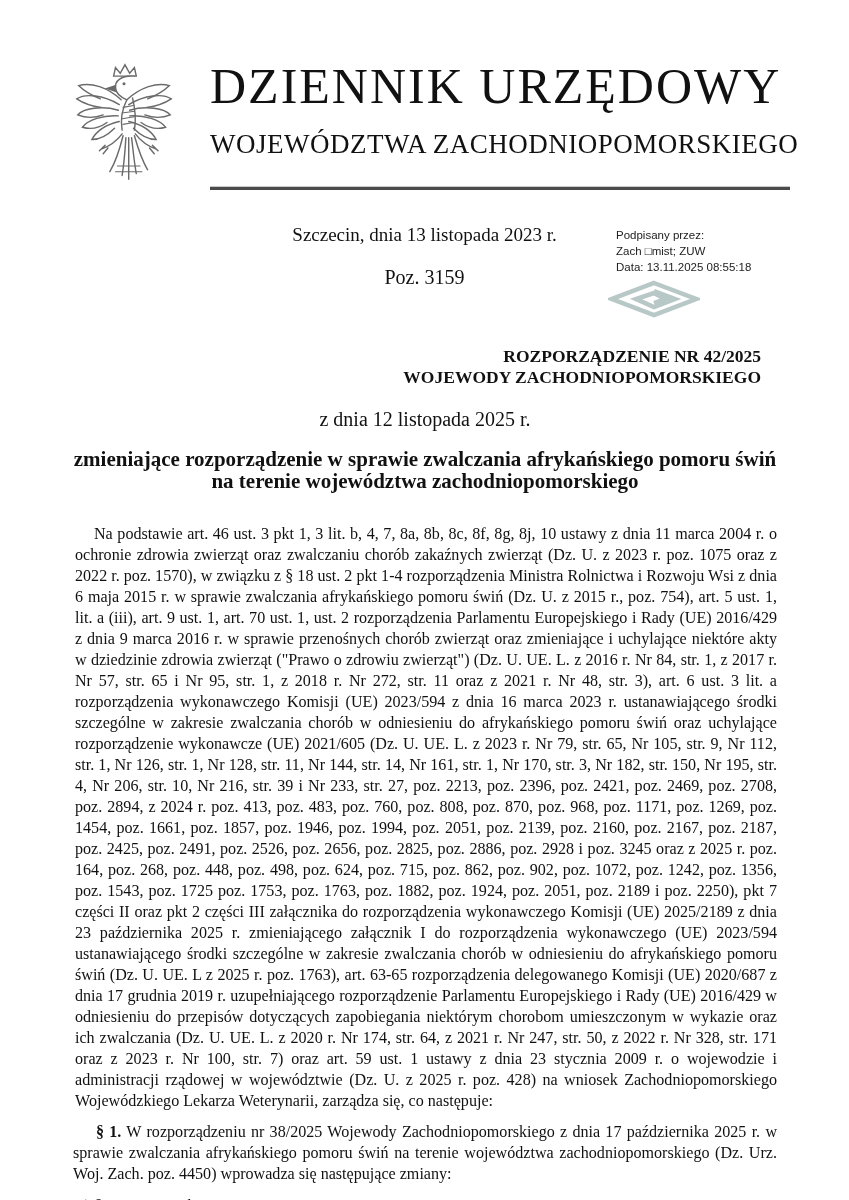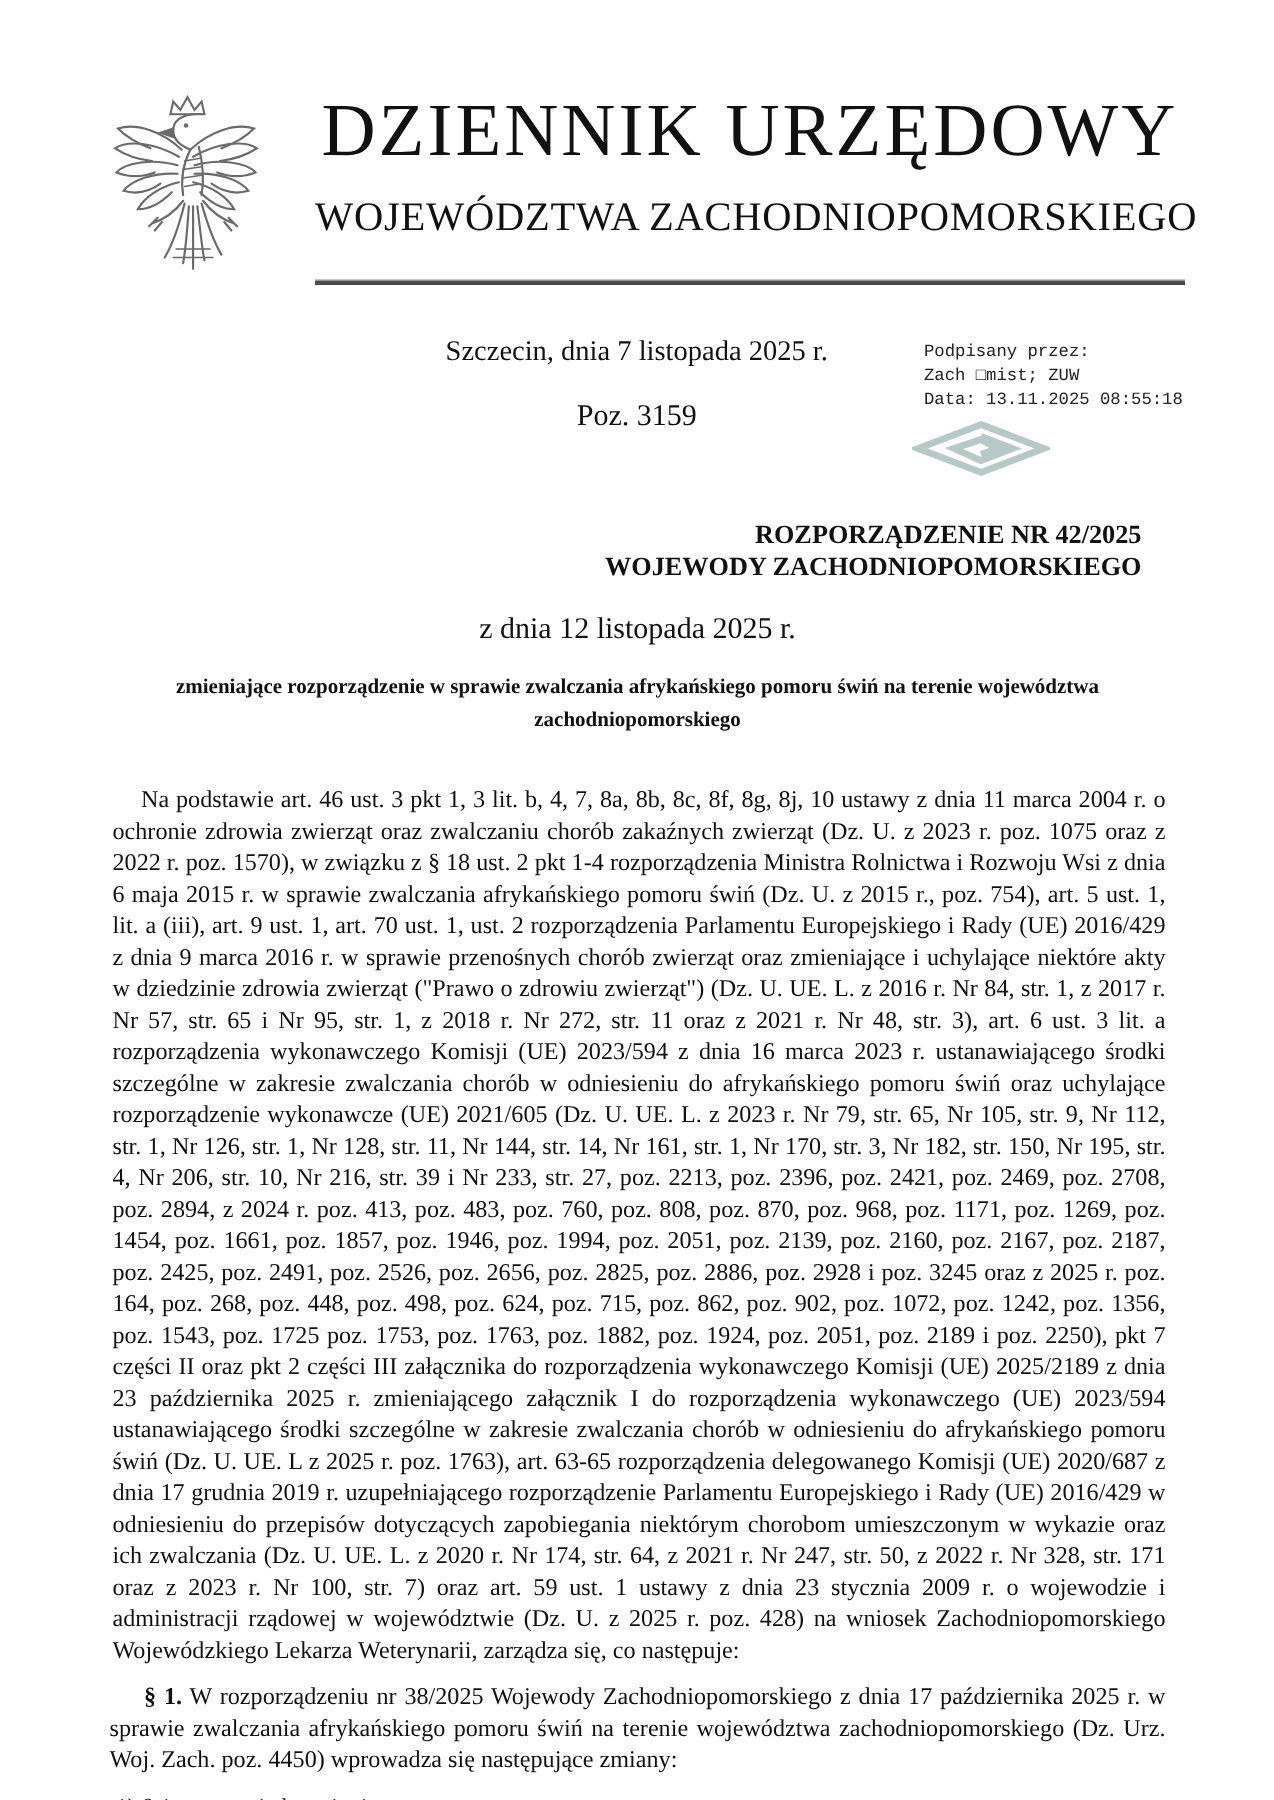--- a/index.html
+++ b/index.html
@@ -23,21 +23,20 @@
     left: 72px;
     top: 58px;
     width: 104px;
     height: 146px;
   }
   .mast-text {
     position: absolute;
     left: 210px;
     top: 60px;
     width: 580px;
-    text-align: center;
     font-family: Liberation Serif, serif;
   }
   .mast-title {
     font-size: 50px;
     font-weight: normal;
     letter-spacing: 2px;
     line-height: 1.05;
     margin: 0;
     white-space: nowrap;
   }
@@ -70,21 +69,21 @@
   .signature {
     position: absolute;
     left: 616px;
     top: 227px;
     width: 200px;
     font-family: "Liberation Sans", "DejaVu Sans", sans-serif;
     font-size: 11.5px;
     line-height: 16px;
     color: #222;
   }
-  .signature .sig-line { white-space: nowrap; font-family: Liberation Mono, monospace; }
+  .signature .sig-line { white-space: nowrap; }
   .sig-logo {
     margin-top: 5px;
     margin-left: -8px;
   }
   .poz {
     position: absolute;
     left: 0;
     top: 266px;
     width: 849px;
     text-align: center;
@@ -106,21 +105,21 @@
     margin: 16px;
   }
   .act-date {
     text-align: center;
     font-size: 20px;
     margin: 20px 0 0 0;
   }
   .act-subject {
     text-align: center;
     font-weight: bold;
-    font-size: 14px;
+    font-size: 21px;
     line-height: 22px;
     margin: 17px 0 0 0;
   }
   .preamble {
     margin: 31px 0 0 2px;
     text-align: justify;
     font-size: 16.1px;
     line-height: 21px;
     text-indent: 19px;
   }
@@ -182,21 +181,21 @@
         </g>
       </svg>
     </div>
     <div class="mast-text">
       <div class="mast-title">DZIENNIK URZĘDOWY</div>
       <div class="mast-subtitle">WOJEWÓDZTWA ZACHODNIOPOMORSKIEGO</div>
     </div>
     <div class="mast-rule"></div>
   </div>
 
-  <div class="dateline">Szczecin, dnia 7 listopada 2025 r.</div>
+  <div class="dateline">Szczecin, dnia 13 listopada 2023 r.</div>
 
   <div class="signature">
     <div class="sig-line">Podpisany przez:</div>
     <div class="sig-line">Zach □mist; ZUW</div>
     <div class="sig-line">Data: 13.11.2025 08:55:18</div>
     <div class="sig-logo">
       <svg width="92" height="38" viewBox="0 0 92 38" aria-hidden="true">
         <g fill="none" stroke="#b7c8c7" stroke-width="4.5" stroke-linejoin="miter">
           <path d="M46 3 L88 19 L46 35 L4 19 Z"></path>
           <path d="M46 11 L67 19 L46 27 L28 19 L46 13 L57 19 L46 23"></path>

